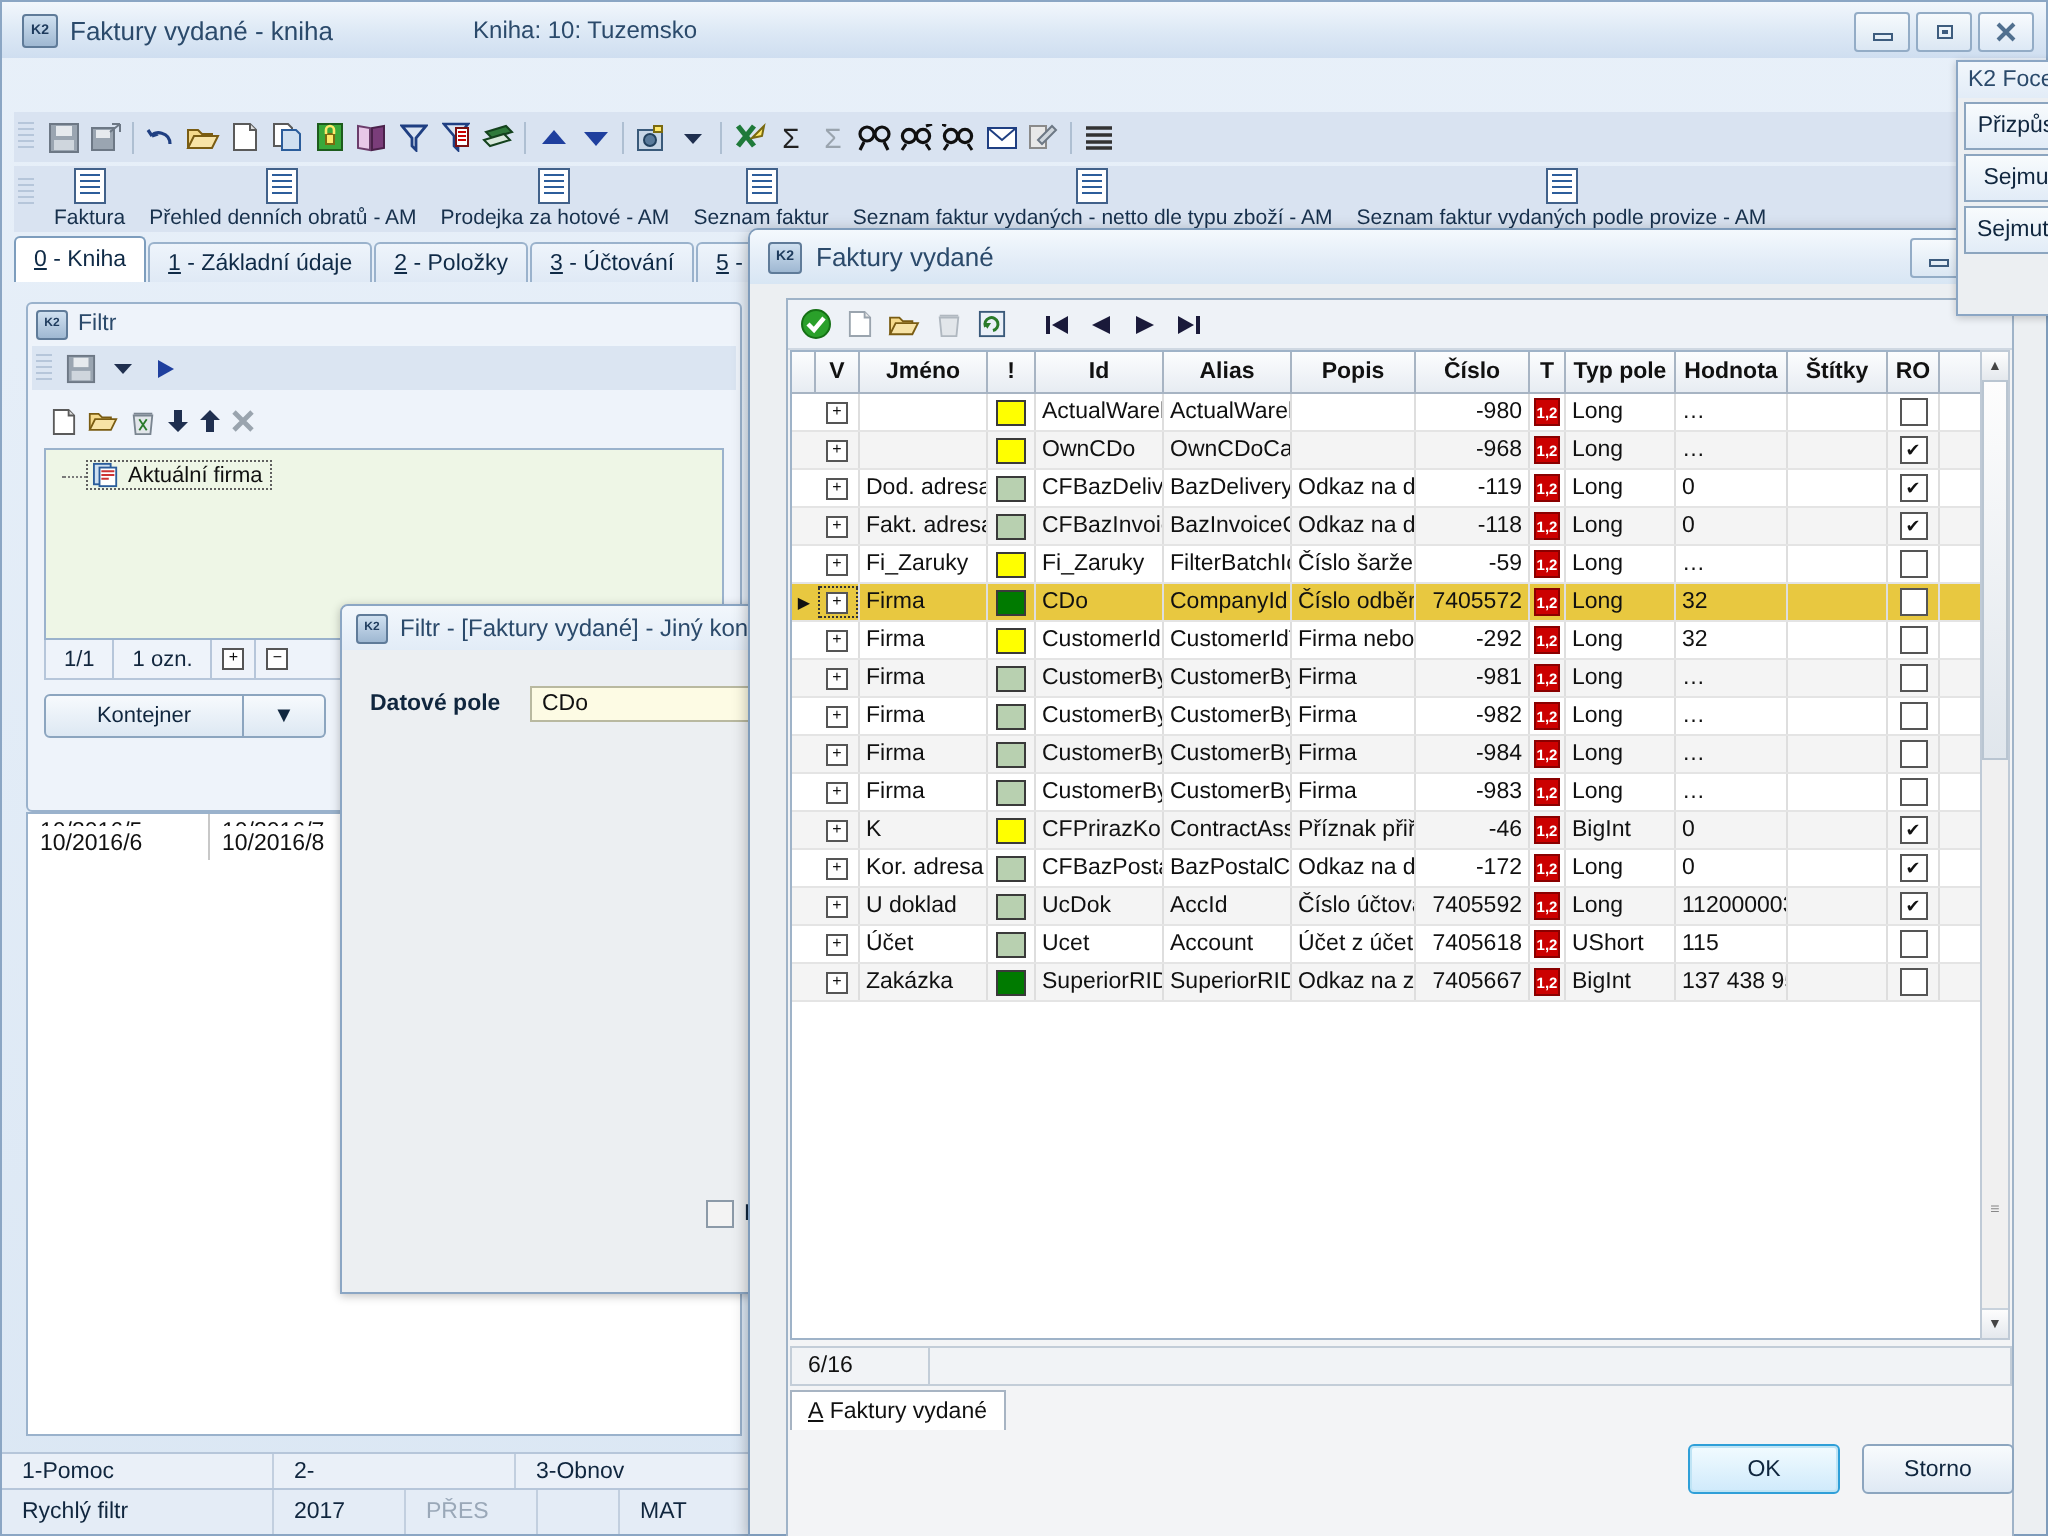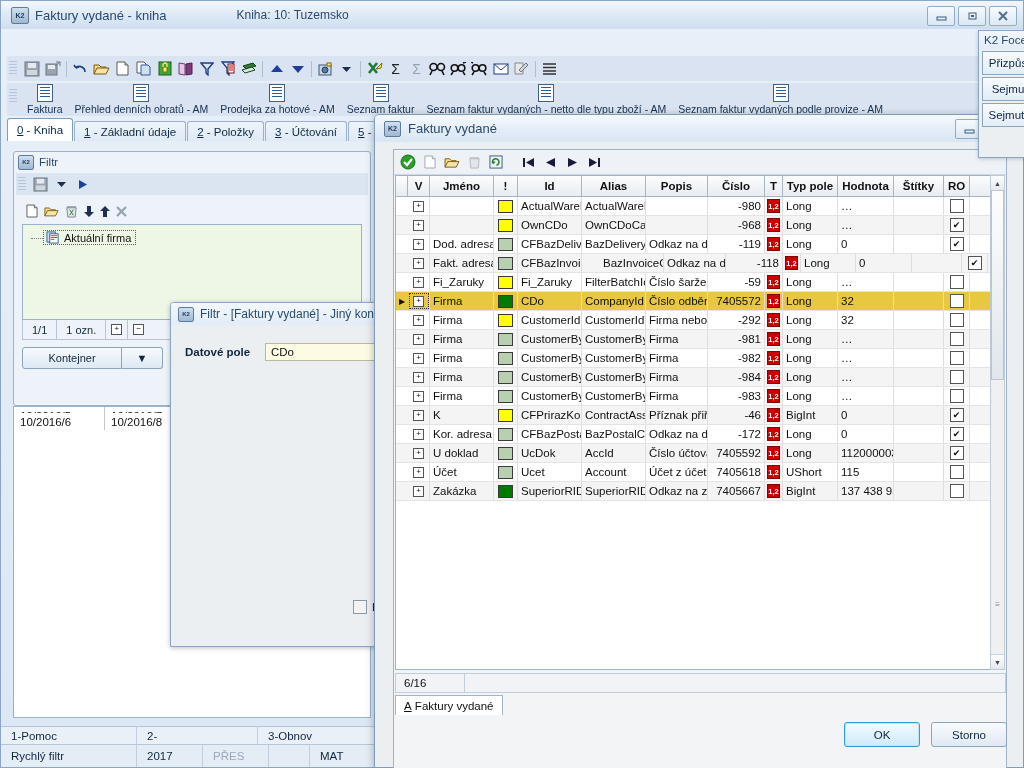--- a/index.html
+++ b/index.html
@@ -803,21 +803,21 @@
             <div class="grow alt">
               <div class="gc ctr" style="width: 12px; flex: 0 0 12px; border-right: none;"></div>
               <div class="gc ctr" style="width: 22px; flex: 0 0 22px; justify-content: center;">
                 <span class="plus">+</span>
               </div>
               <div class="gc" style="width: 64px; flex: 0 0 64px;">Fakt. adresa</div>
               <div class="gc ctr" style="width: 24px; flex: 0 0 24px; justify-content: center;">
                 <span class="swatch" style="background: rgb(184, 208, 176);"></span>
               </div>
               <div class="gc" style="width: 64px; flex: 0 0 64px;">CFBazInvoic</div>
-              <div class="gc" style="width: 64px; flex: 0 0 64px; margin-left: 18px;">BazInvoiceC</div>
+              <div class="gc" style="width: 64px; flex: 0 0 64px;">BazInvoiceC</div>
               <div class="gc" style="width: 62px; flex: 0 0 62px;">Odkaz na do</div>
               <div class="gc num" style="width: 57px; flex: 0 0 57px;">-118</div>
               <div class="gc ctr" style="width: 18px; flex: 0 0 18px; justify-content: center;">
                 <span class="tbadge">1,2</span>
               </div>
               <div class="gc" style="width: 55px; flex: 0 0 55px;">Long</div>
               <div class="gc" style="width: 56px; flex: 0 0 56px;">0</div>
               <div class="gc" style="width: 50px; flex: 0 0 50px;"></div>
               <div class="gc ctr" style="width: 26px; flex: 0 0 26px; justify-content: center;">
                 <span class="cbox">✔</span>

